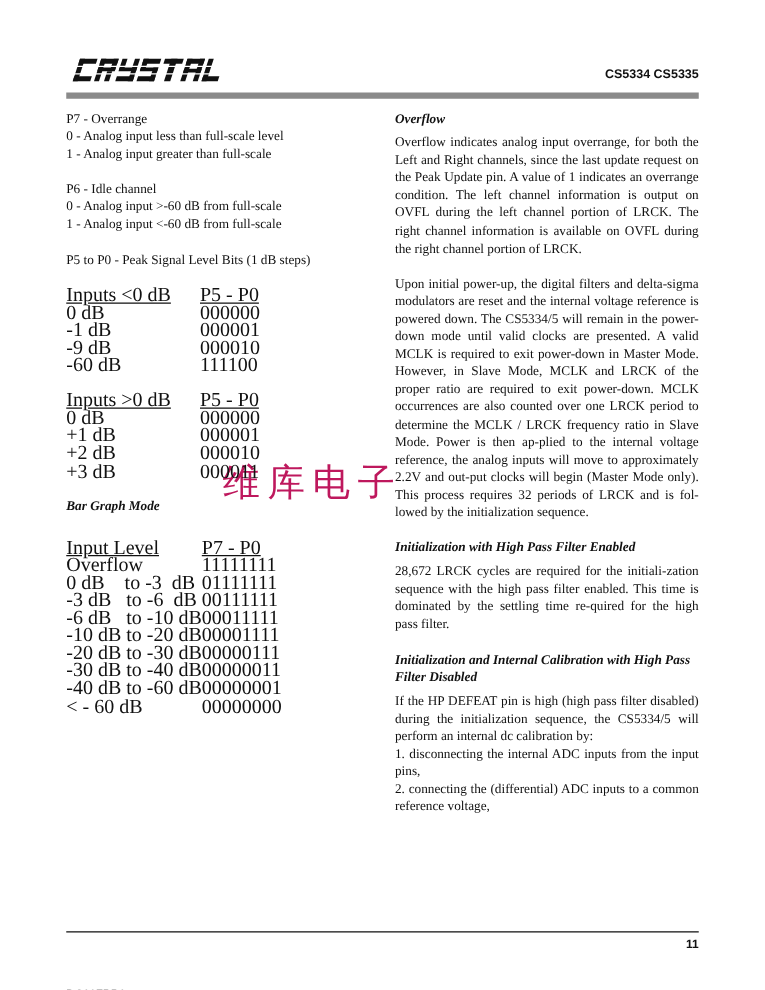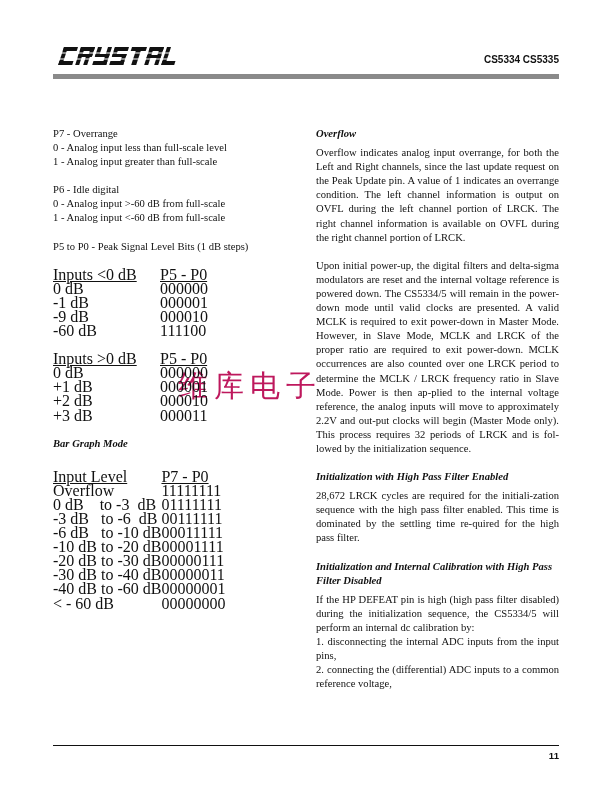--- a/index.html
+++ b/index.html
@@ -5,21 +5,21 @@
   html, body { margin: 0; padding: 0; background: #ffffff; }
   body { width: 612px; height: 792px; position: relative; overflow: hidden;
          font-family: "Liberation Serif", "DejaVu Serif", serif; color: #111; }
   .page { position: absolute; left: 0; top: 0; width: 612px; height: 564px; }
 
   .logo { position: absolute; left: 57px; top: 44px; width: 128px; height: 24px; }
   .part-no { position: absolute; right: 53px; top: 54px; font-family: "Liberation Sans", "DejaVu Sans", sans-serif;
              font-weight: bold; font-size: 10px; color: #111; }
   .header-bar { position: absolute; left: 53px; top: 74px; width: 506px; height: 5px; background: #8a8a8a; }
 
-  .col { position: absolute; top: 89px; font-size: 10.6px; line-height: 14.1px; margin-top: 38px; }
+  .col { position: absolute; top: 89px; font-size: 10.6px; line-height: 14.1px; }
   .col-left { left: 53px; width: 244px; }
   .col-right { left: 316px; width: 243px; }
 
   .p { margin: 0; }
   .justify { text-align: justify; }
   .gap { height: 14px; }
   .heading { font-weight: bold; font-style: italic; margin: 0 0 5px 0; }
 
   table.bits { border-collapse: collapse; font-size: 16px; line-height: 14.1px; }
   table.bits td, table.bits th { padding: 0; text-align: left; font-weight: normal; vertical-align: top; }
@@ -86,21 +86,21 @@
   <div class="watermark">维库电子</div>
 
   <div class="col col-left">
     <div>
       <p class="p">P7 - Overrange</p>
       <p class="p">0 - Analog input less than full-scale level</p>
       <p class="p">1 - Analog input greater than full-scale</p>
     </div>
     <div class="gap"></div>
     <div>
-      <p class="p">P6 - Idle digital</p>
+      <p class="p">P6 - Idle channel</p>
       <p class="p">0 - Analog input &gt;-60 dB from full-scale</p>
       <p class="p">1 - Analog input &lt;-60 dB from full-scale</p>
     </div>
     <div class="gap"></div>
     <p class="p">P5 to P0 - Peak Signal Level Bits (1 dB steps)</p>
     <div class="gap"></div>
 
     <table class="bits">
       <tbody>
           <tr>

